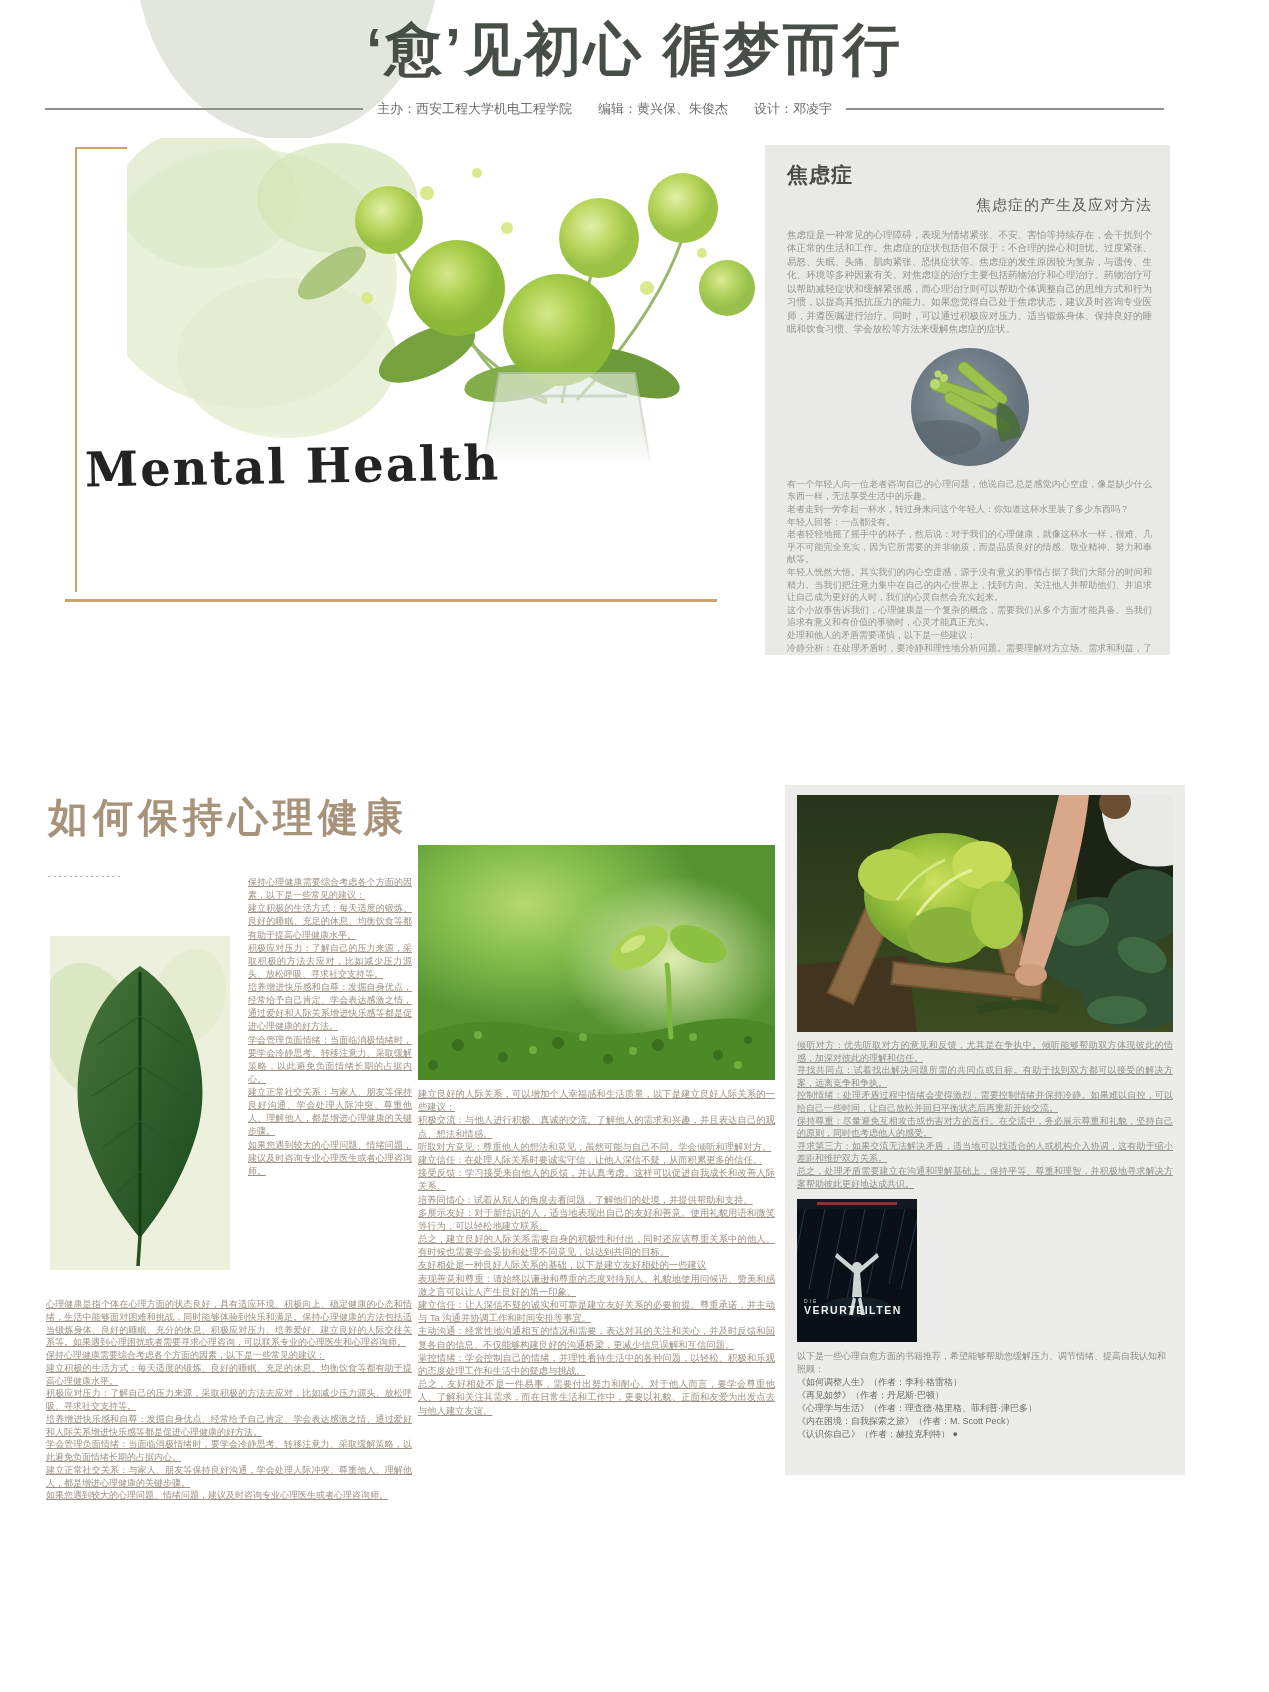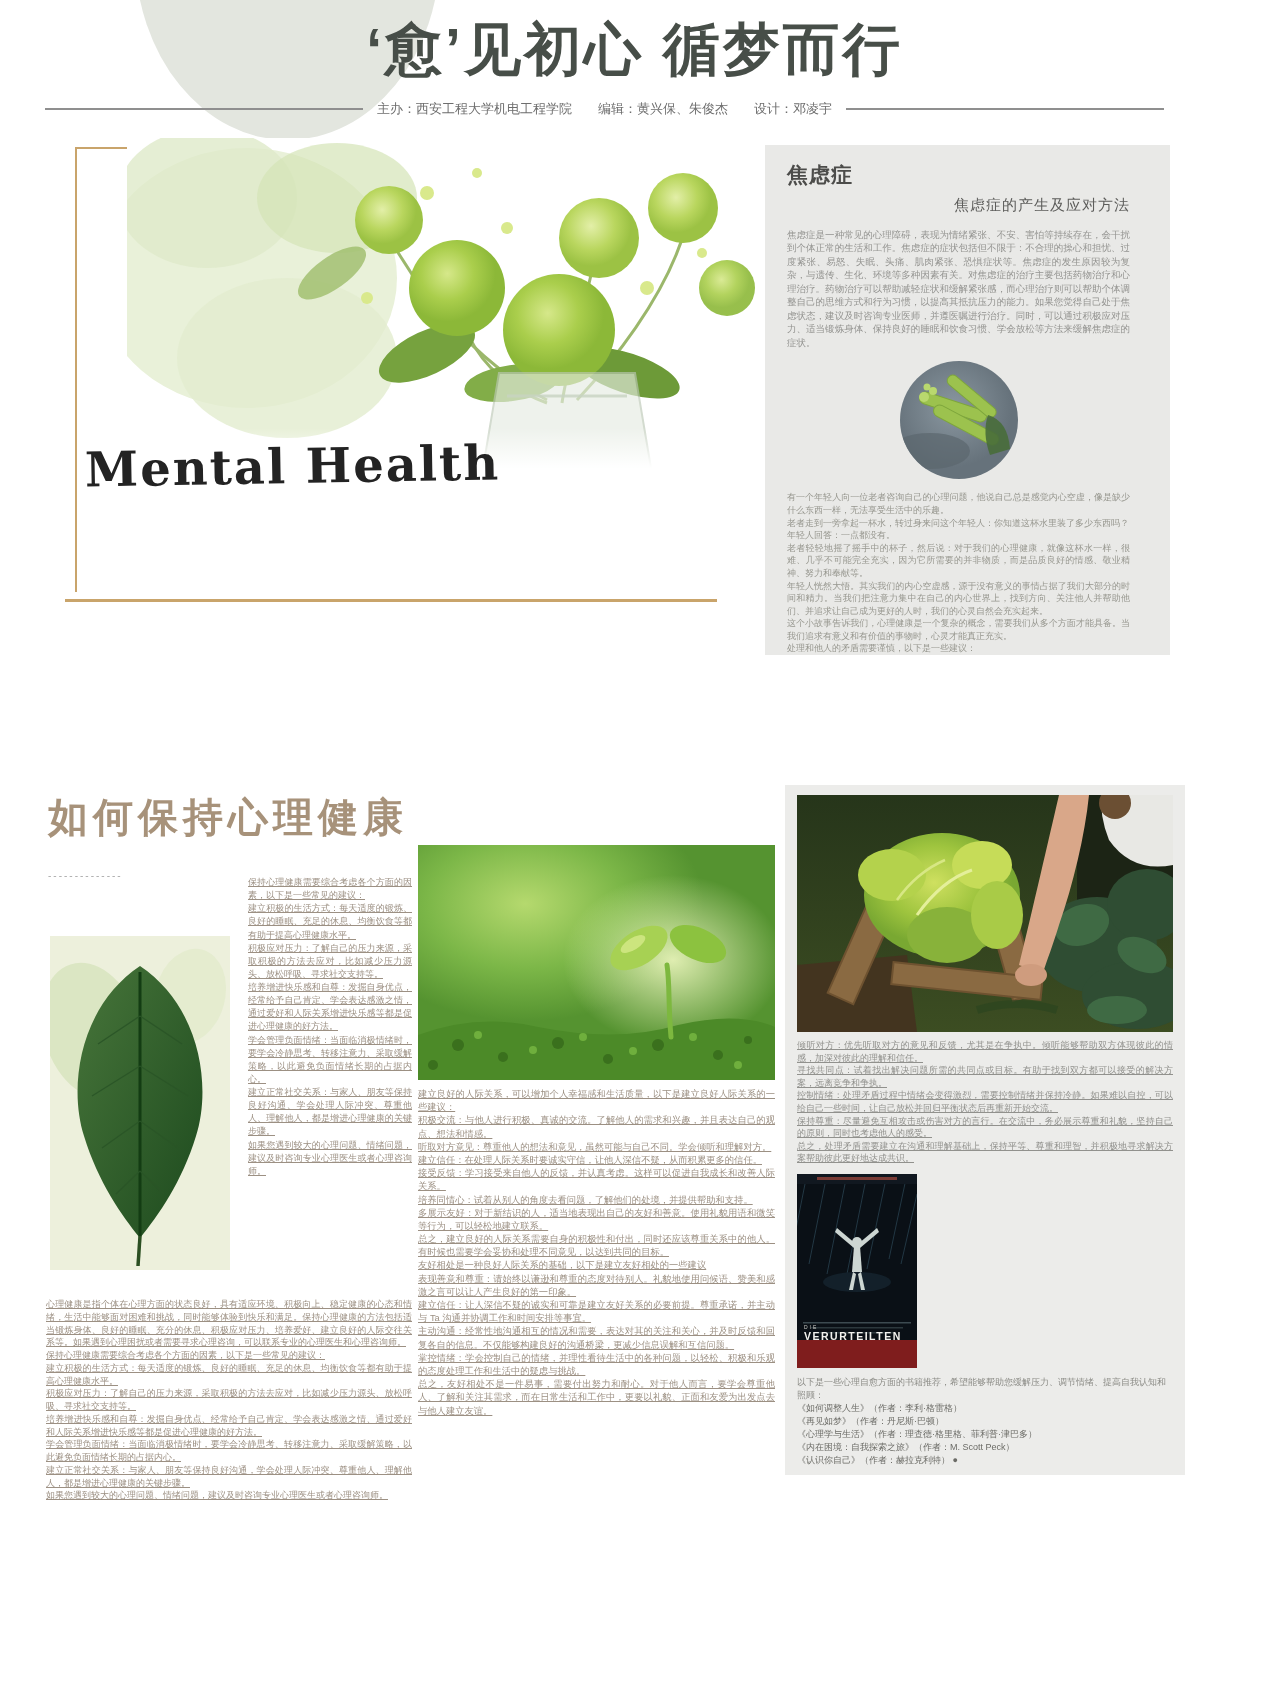--- a/index.html
+++ b/index.html
@@ -23,21 +23,21 @@
   .gold-corner { position:absolute; left:10px; top:9px; width:330px; height:445px;
                  border-top:2px solid #c9a46b; border-left:2px solid #c9a46b; }
   .gold-bottom { position:absolute; left:0px; top:461px; width:652px; height:3px; background:#c9a46b; }
   .flower-art { position:absolute; left:62px; top:0; width:638px; height:330px; }
   .hero-caption { position:absolute; left:20px; top:300px; font-size:48px; color:#232323;
                   font-family:"DejaVu Serif", serif; font-weight:600; letter-spacing:2px;
                   transform:rotate(-1deg); }
 
   
   .anxiety-panel { position:absolute; left:765px; top:145px; width:405px; height:510px;
-                   background:#e9e9e7; padding:16px 40px 10px 22px; overflow:hidden; }
+                   background:#e9e9e7; padding:16px 18px 10px 22px; overflow:hidden; }
   .anxiety-title { font-size:21px; font-weight:bold; color:#4c4c4a; letter-spacing:1px; }
   .anxiety-subtitle { font-size:15px; color:#5d5d5b; margin-top:7px; letter-spacing:1px;text-align:right; }
   .anxiety-intro { margin-top:13px; font-size:9.5px; line-height:1.42; color:#939390;
                    text-align:justify; }
   .celery-circle { width:118px; height:118px; border-radius:50%; overflow:hidden;
                    margin:12px auto 12px auto; }
   .story p { font-size:9px; line-height:1.4; color:#97978f; text-align:justify; }
 
   
   .section-title { position:absolute; left:48px; top:790px; font-size:40px; color:#a7927a;
@@ -57,22 +57,22 @@
   .mid-col { position:absolute; left:418px; top:845px; width:357px; }
   .sprout-art { width:357px; height:235px; display:block; }
   .mid-text { margin-top:8px; font-size:9.3px; line-height:1.42; color:#9c9083;
               text-align:justify; }
 
   .right-panel { position:absolute; left:785px; top:785px; width:400px; height:690px;
                  background:#ececea; padding:10px 12px; overflow:hidden; }
   .harvest-art { width:376px; height:237px; display:block; }
   .right-text { margin-top:7px; font-size:9px; line-height:1.4; color:#91918d;
                 text-align:justify; }
-  .poster { width:120px; height:194px; margin-top:9px; position:relative; overflow:hidden;
-            background:#7f1d1d; }
+  .poster { width:120px; height:143px; margin-top:9px; position:relative; overflow:hidden;
+            background:#701a75; }
   .poster svg { position:absolute; inset:0; }
   .poster-title { position:absolute; left:0; right:0; bottom:26px; text-align:left;
                   padding-left:7px; color:#f2f2ee; font-size:10.5px; font-weight:bold;
                   letter-spacing:1.5px; }
   .poster-die { position:absolute; left:7px; bottom:38px; color:#cfcfc9; font-size:5px;
                 letter-spacing:2px; }
   .books { margin-top:8px; font-size:9px; line-height:1.45; color:#6b6b66; }
   .books p:first-child { color:#8b8b86; }
   .books p { margin:0; }
 </style>
@@ -339,20 +339,21 @@
       <path d="M292 0 C 288 40, 276 90, 262 130 C 256 150, 250 165, 246 178
                L 222 170 C 232 130, 248 60, 262 0 Z" fill="#d9a789"></path>
       <ellipse cx="234" cy="180" rx="16" ry="11" fill="#cf9c7e"></ellipse>
       <path d="M180 215 q 40 -12 80 0" stroke="#2b451f" stroke-width="8" fill="none" opacity="0.7"></path>
     </svg>
     <div class="right-text">
         <p>倾听对方：优先听取对方的意见和反馈，尤其是在争执中。倾听能够帮助双方体现彼此的情感，加深对彼此的理解和信任。</p>
         <p>寻找共同点：试着找出解决问题所需的共同点或目标。有助于找到双方都可以接受的解决方案，远离竞争和争执。</p>
         <p>控制情绪：处理矛盾过程中情绪会变得激烈，需要控制情绪并保持冷静。如果难以自控，可以给自己一些时间，让自己放松并回归平衡状态后再重新开始交流。</p>
         <p>保持尊重：尽量避免互相攻击或伤害对方的言行。在交流中，务必展示尊重和礼貌，坚持自己的原则，同时也考虑他人的感受。</p>
+        <p>寻求第三方：如果交流无法解决矛盾，适当地可以找适合的人或机构介入协调，这有助于缩小差距和维护双方关系。</p>
         <p>总之，处理矛盾需要建立在沟通和理解基础上，保持平等、尊重和理智，并积极地寻求解决方案帮助彼此更好地达成共识。</p>
       </div>
     <div class="poster">
       <svg viewBox="0 0 120 166">
         <rect width="120" height="166" fill="#0a1016"></rect>
         <g stroke="#28414f" stroke-width="1" opacity="0.8">
           <path d="M10 0 L -6 80"></path>
             <path d="M30 0 L 12 90"></path>
             <path d="M50 0 L 30 100"></path>
           <path d="M70 0 L 50 100"></path>

